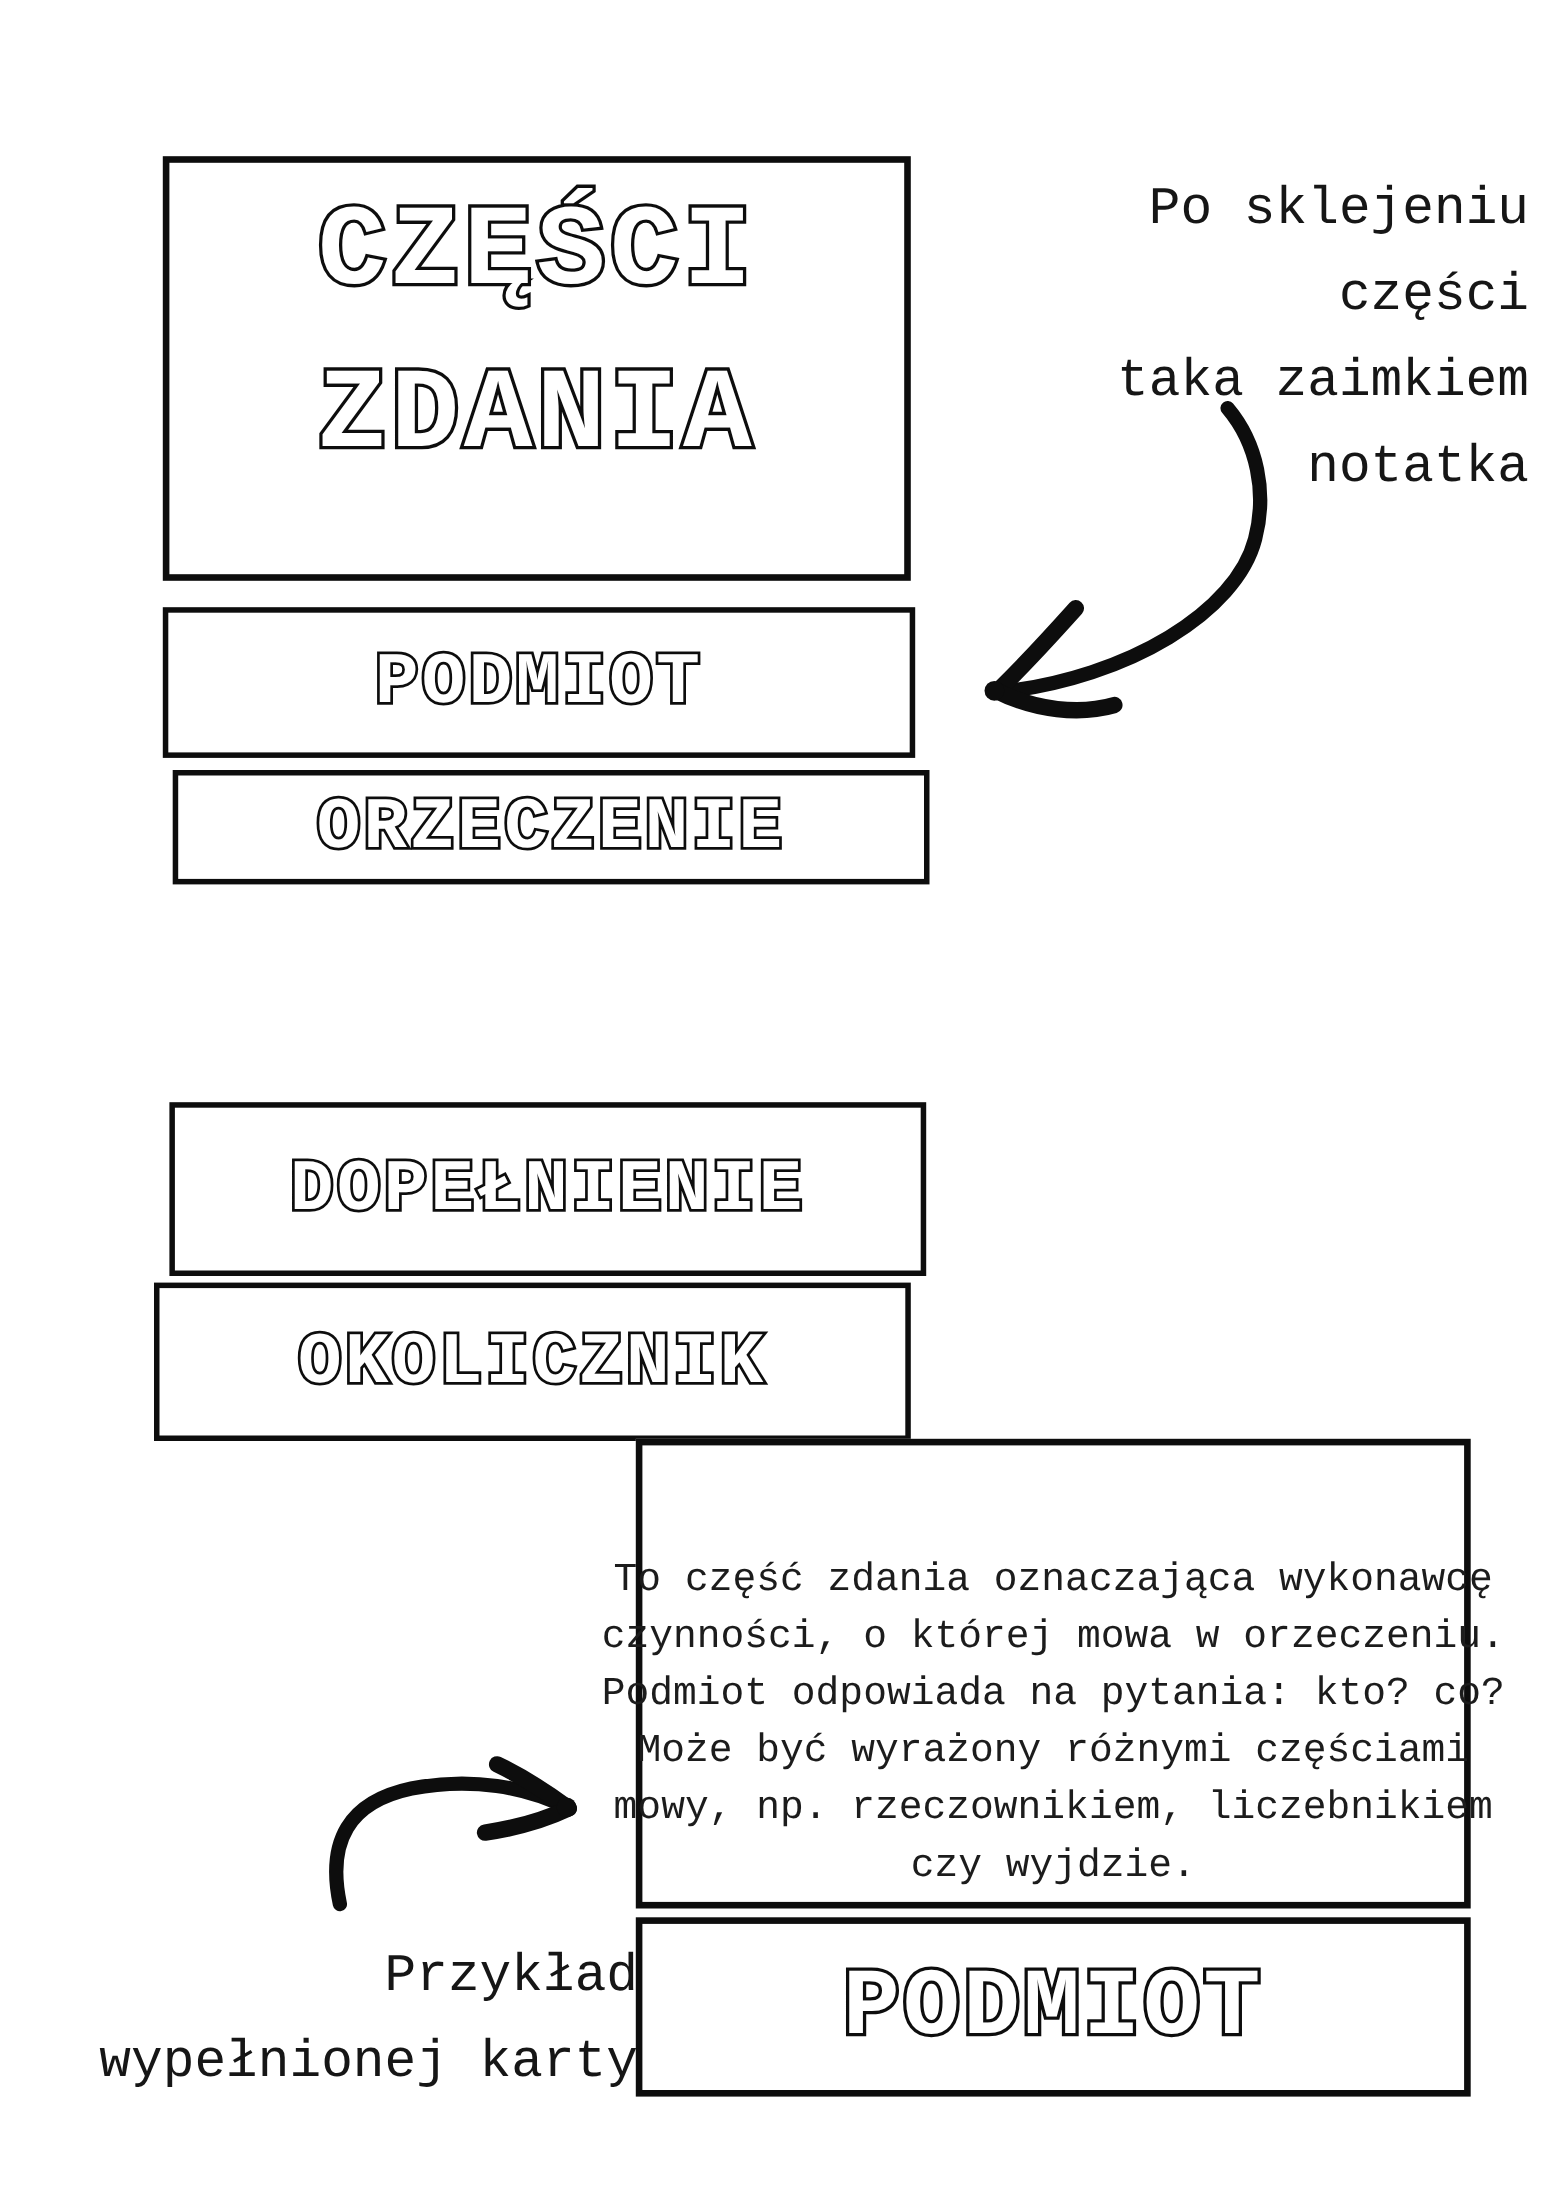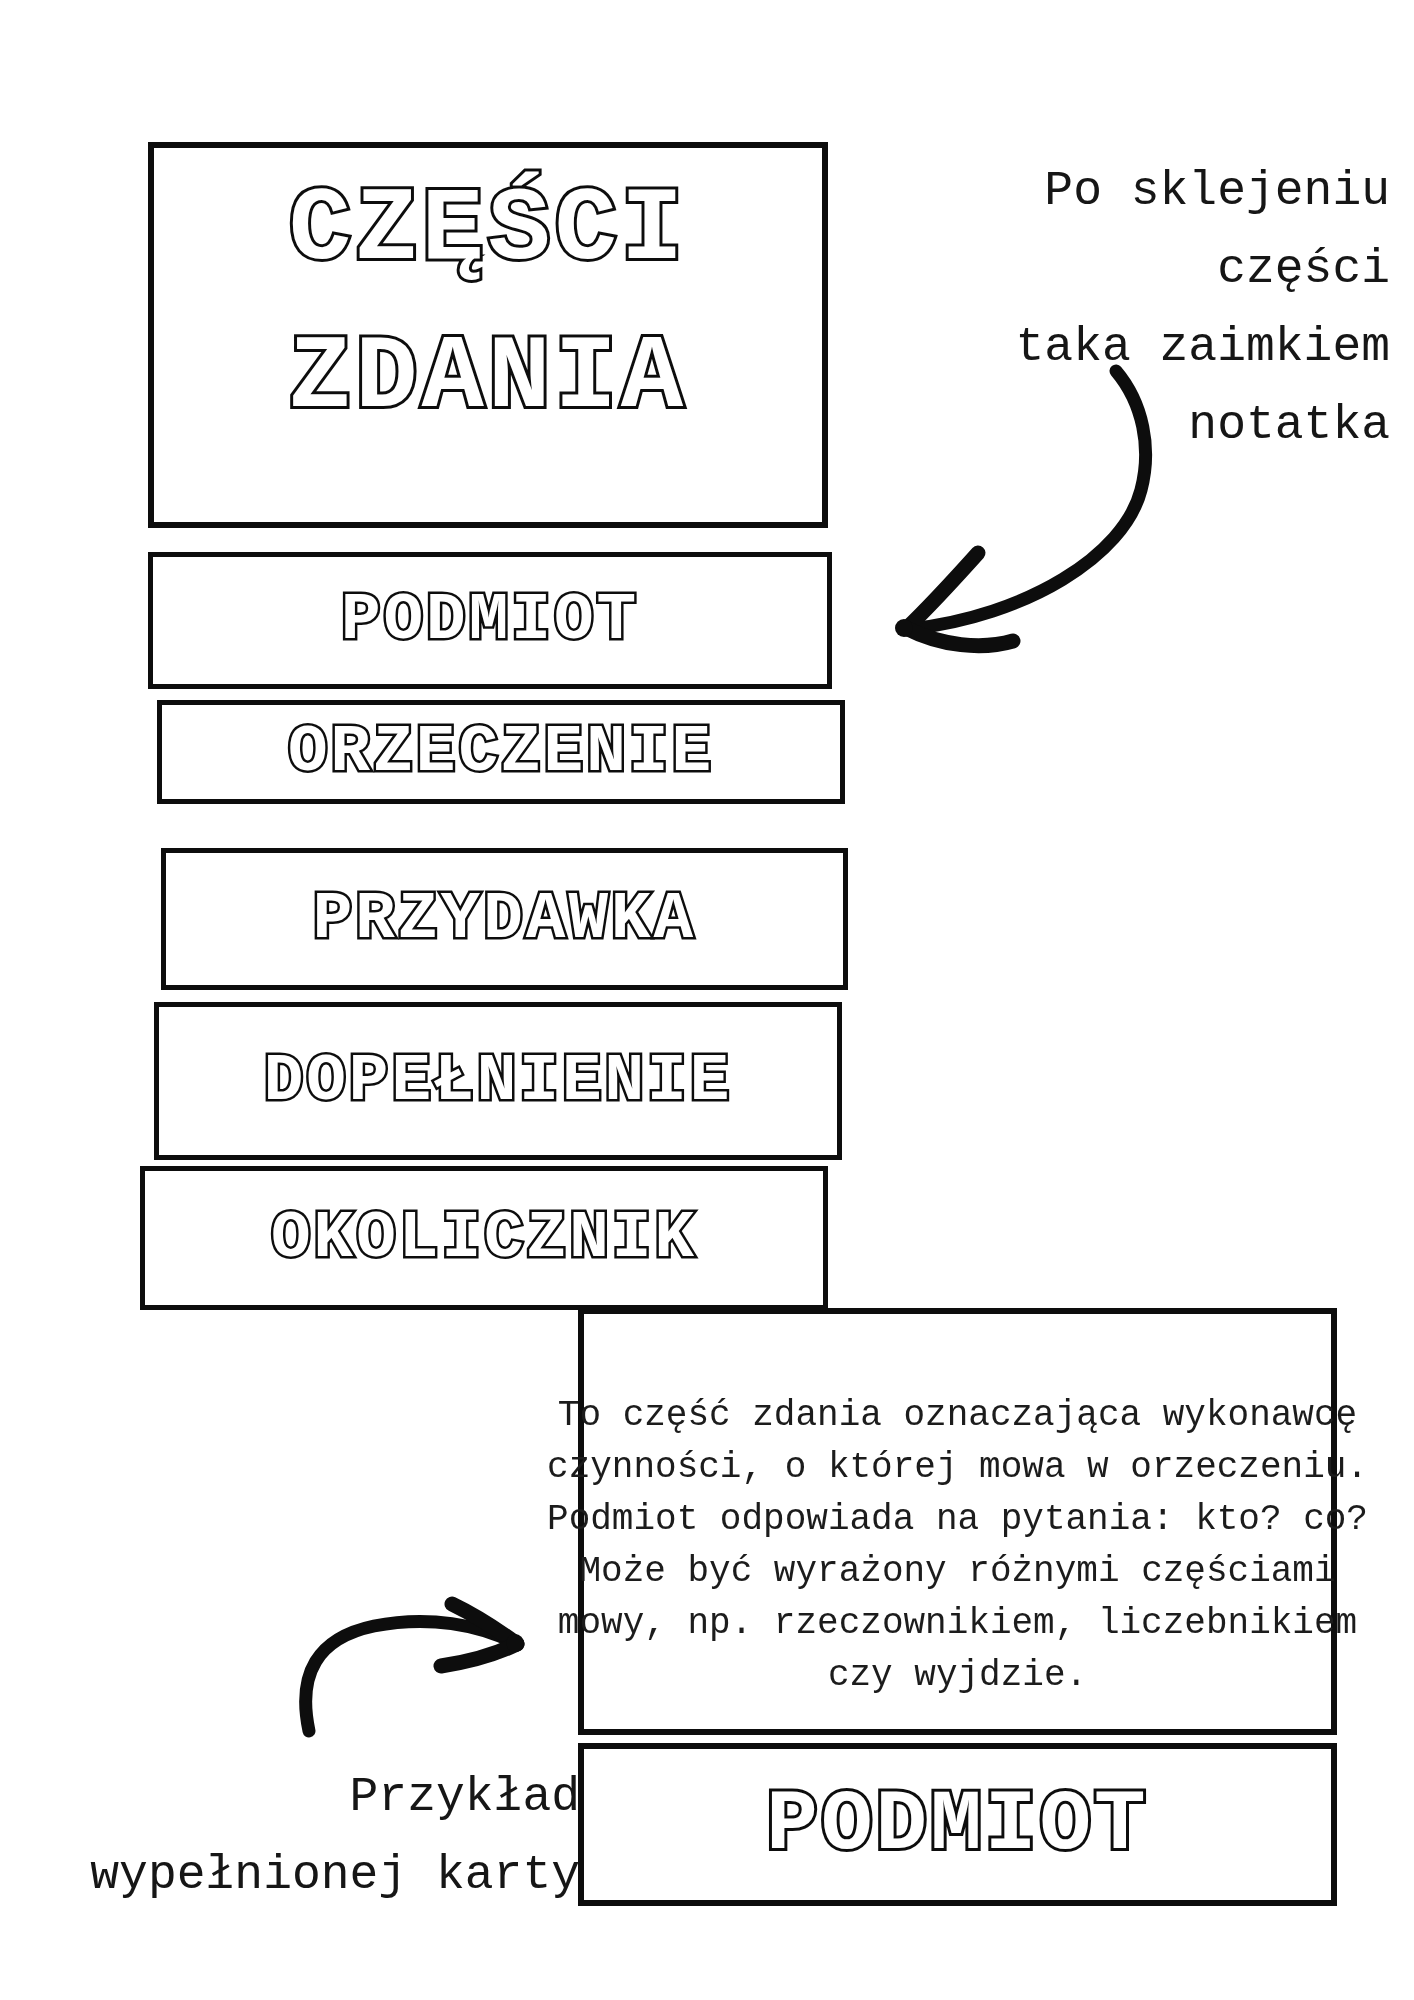--- a/index.html
+++ b/index.html
@@ -59,21 +59,21 @@
   .row-podmiot    {left:148px;top:552px;width:684px;height:137px;}
   .row-orzeczenie {left:157px;top:700px;width:688px;height:104px;}
   .row-przydawka  {left:161px;top:848px;width:687px;height:142px;}
   .row-dopelnienie{left:154px;top:1002px;width:688px;height:158px;}
   .row-okolicznik {left:140px;top:1166px;width:688px;height:144px;}
 
   
   .example-desc-box{
     left:578px;top:1308px;width:759px;height:427px;
     flex-direction:column;justify-content:flex-start;
-    padding-top:76px;
+    padding-top:96px;
   }
   .desc-line{
     font-size:36px;line-height:52px;
     text-align:center;color:#1c1c1c;white-space:nowrap;
   }
   .example-label-box{
     left:578px;top:1743px;width:759px;height:163px;
   }
   .example-label{font-size:86px;letter-spacing:3px;}
 
@@ -99,23 +99,20 @@
   <div class="card title-card">
     <span class="outline title-line">CZĘŚCI</span>
     <span class="outline title-line">ZDANIA</span>
   </div>
 
   <div class="row row-podmiot">
     <span class="outline row-label">PODMIOT</span>
   </div>
   <div class="row row-orzeczenie">
     <span class="outline row-label">ORZECZENIE</span>
-  </div>
-  <div class="row row-przydawka">
-    <span class="outline row-label">PRZYDAWKA</span>
   </div>
   <div class="row row-dopelnienie">
     <span class="outline row-label">DOPEŁNIENIE</span>
   </div>
   <div class="row row-okolicznik">
     <span class="outline row-label">OKOLICZNIK</span>
   </div>
 
   <div class="annotation glue-note">
     <div>Po sklejeniu</div>

